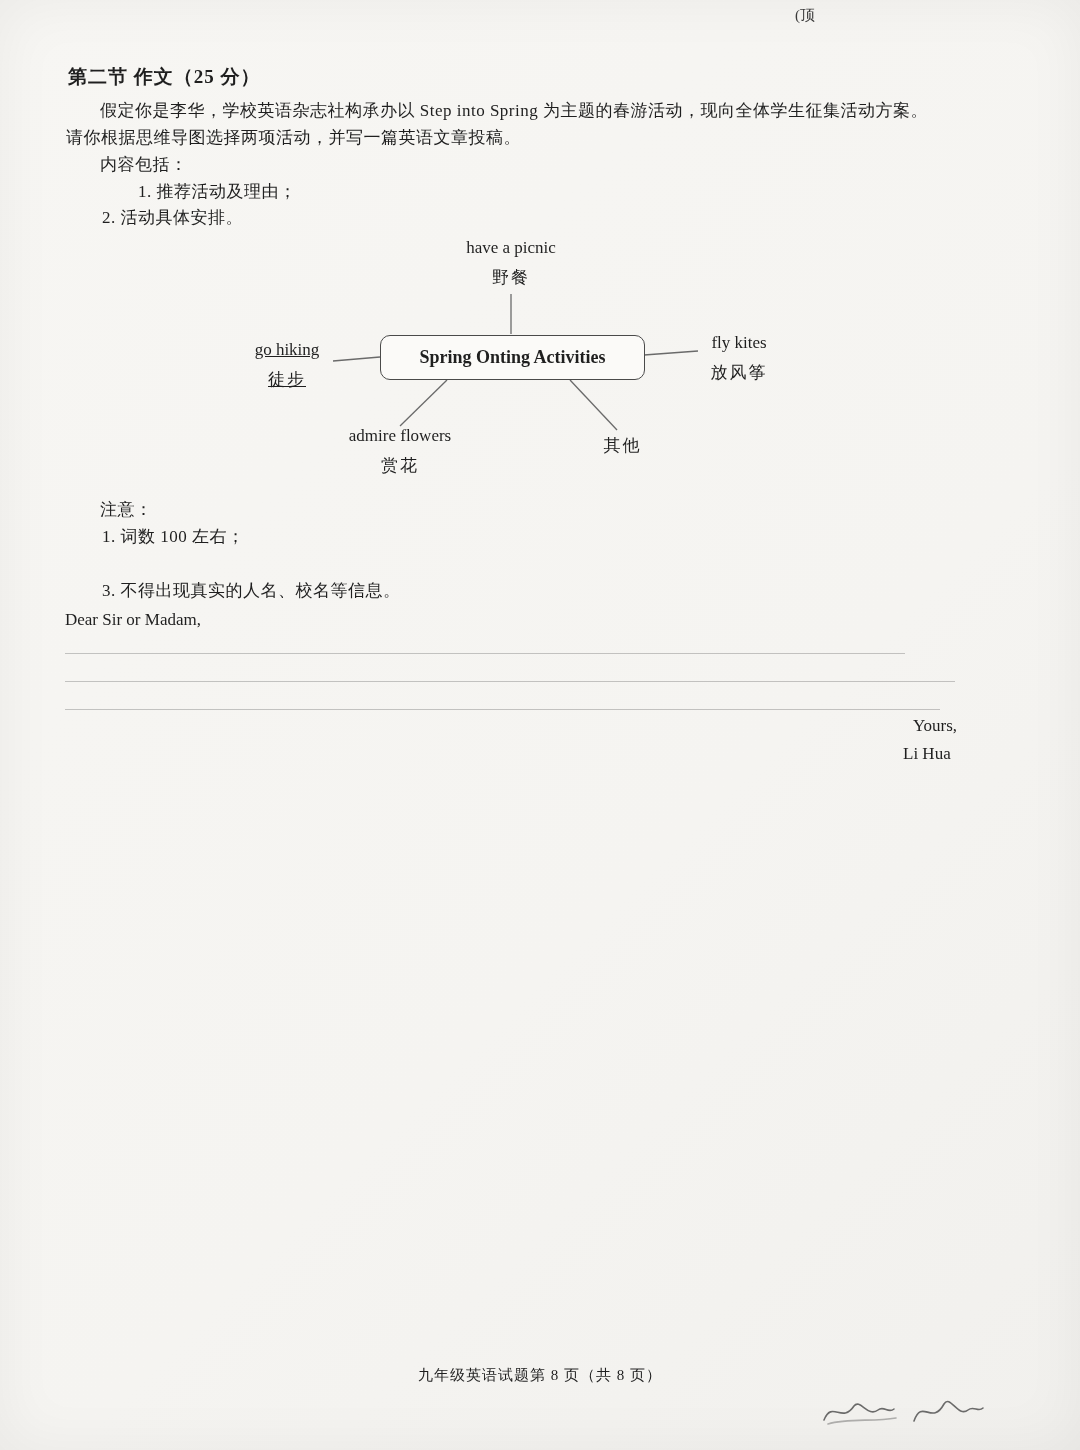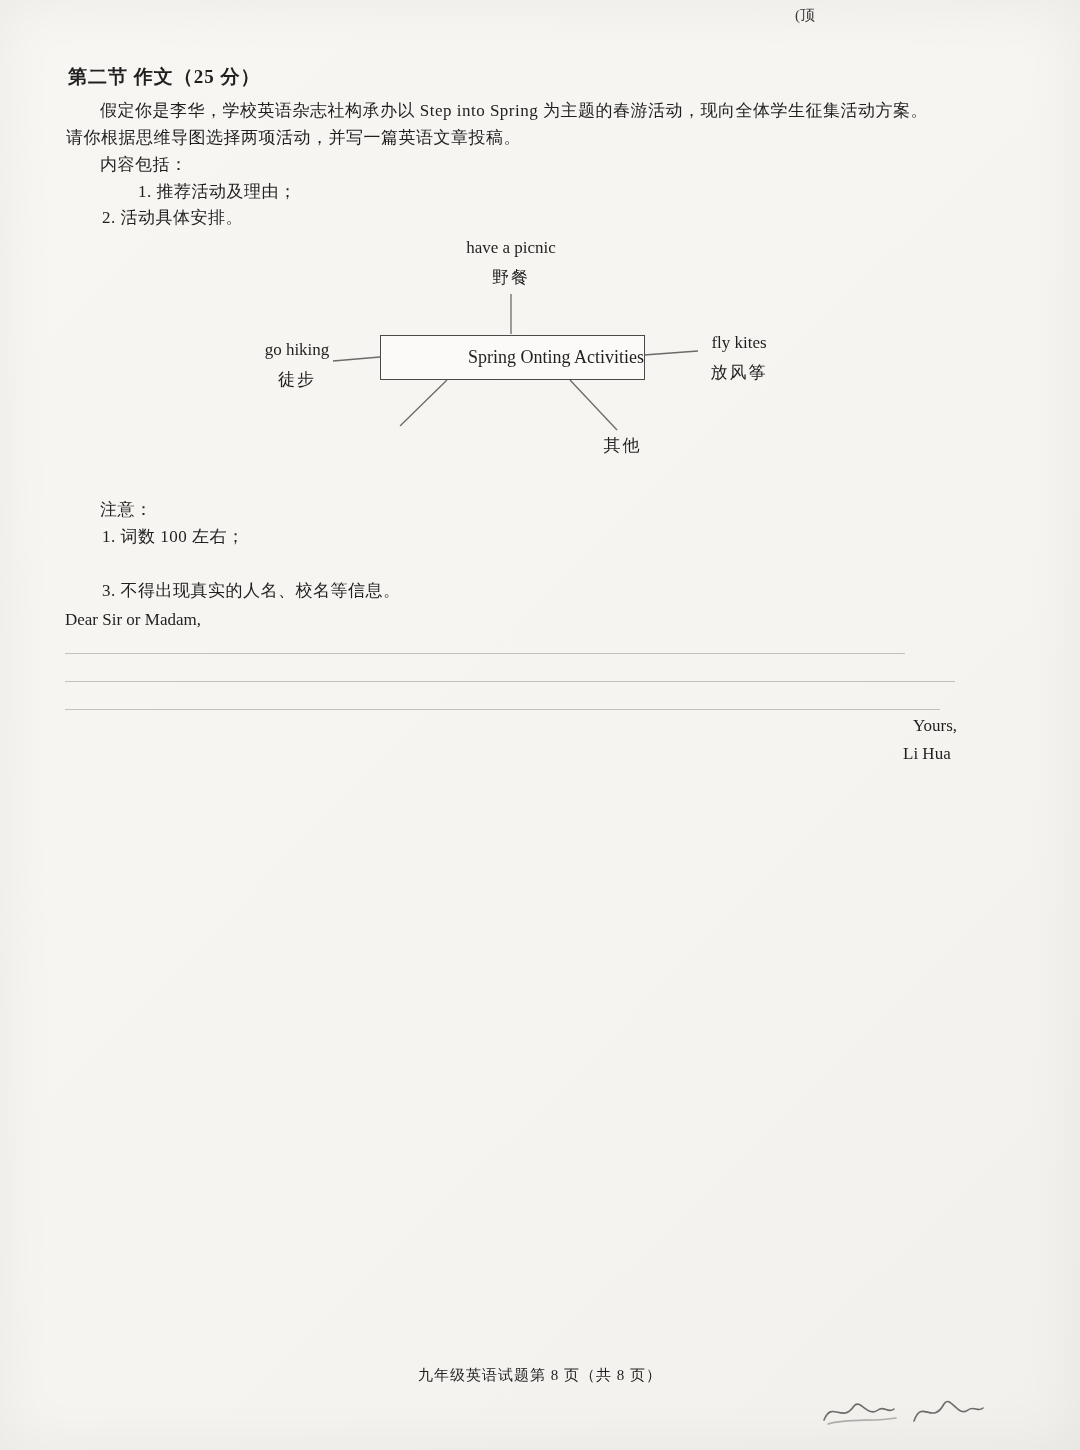--- a/index.html
+++ b/index.html
@@ -15,24 +15,24 @@
   }
   .abs{position:absolute;}
   .heading{font-weight:bold;font-size:19px;letter-spacing:1px;}
   .body-text{font-size:17px;letter-spacing:0.5px;white-space:nowrap;}
   .corner-note{font-size:15px;color:#3a3a3a;}
   .node{text-align:center;}
   .node .en{font-size:17px;display:block;}
   .node .zh{font-size:17px;display:block;margin-top:8px;letter-spacing:2px;}
   .center-box{
     width:263px;height:43px;
-    border:1.6px solid #4a4a4a;border-radius:0;
+    border:1.6px solid #4a4a4a;border-radius:10px;
     background:#fbfaf8;
-    display:flex;align-items:center;justify-content:flex-end;
-    font-weight:normal;font-size:18px;
+    display:flex;align-items:center;justify-content:center;
+    font-weight:bold;font-size:18px;
   }
   .write-line{height:0;border-top:1px solid rgba(110,110,110,0.38);}
   .footer{width:100%;text-align:center;font-size:15px;letter-spacing:1px;}
   .mindmap-svg line{stroke:#6a6a6a;stroke-width:1.3;}
   .salutation{font-size:17px;}
   .closing{font-size:17px;}
 </style>
 </head>
 <body>
 
@@ -57,34 +57,38 @@
       <line x1="644" y1="125" x2="698" y2="121"></line>
       <line x1="447" y1="150" x2="400" y2="196"></line>
       <line x1="570" y1="150" x2="617" y2="200"></line>
     </svg>
 
     <div class="abs node" style="left:380px;top:8px;width:262px;">
       <span class="en">have a picnic</span>
       <span class="zh">野餐</span>
     </div>
 
-    <div class="abs node" style="left:237px;top:110px;width:120px;">
+    <div class="abs node" style="left:227px;top:110px;width:120px;text-decoration:underline;">
       <span class="en">go hiking</span>
       <span class="zh">徒步</span>
     </div>
 
     <div class="abs center-box" style="left:380px;top:105px;">
       <span>Spring Onting Activities</span>
     </div>
 
     <div class="abs node" style="left:675px;top:103px;width:128px;">
       <span class="en">fly kites</span>
       <span class="zh">放风筝</span>
     </div>
 
+    <div class="abs node" style="left:328px;top:196px;width:144px;">
+      <span class="en">admire flowers</span>
+      <span class="zh">赏花</span>
+    </div>
 
     <div class="abs node" style="left:560px;top:196px;width:125px;">
       <span class="en"></span>
       <span class="zh">其他</span>
     </div>
   </div>
 
   <div class="abs body-text" style="left:100px;top:498px;">注意：</div>
   <div class="abs body-text" style="left:102px;top:525px;">1. 词数 100 左右；</div>
   <div class="abs body-text" style="left:102px;top:579px;">3. 不得出现真实的人名、校名等信息。</div>

